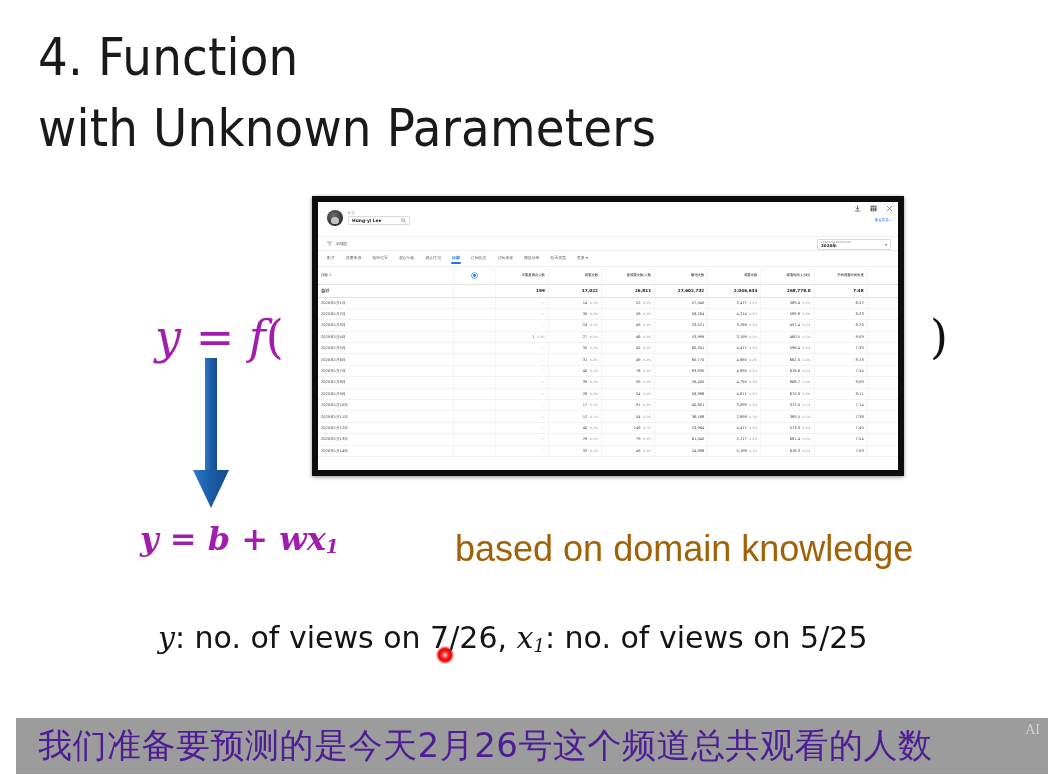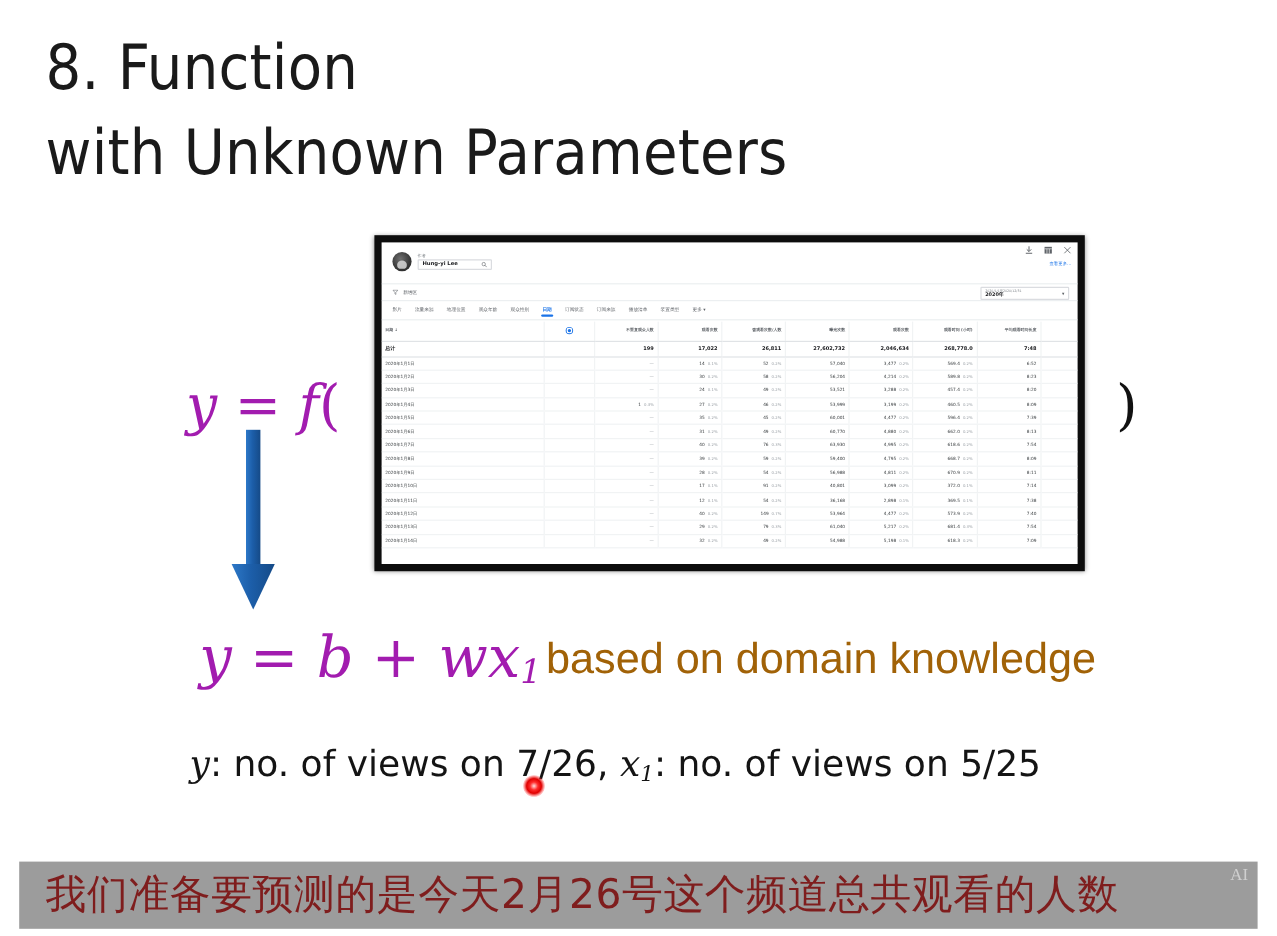--- a/index.html
+++ b/index.html
@@ -42,22 +42,23 @@
   #eq-top .paren-open { font-style:normal; }
   #paren-close {
     position:absolute;
     left:930px; top:310px;
     font-family:"DejaVu Serif","Liberation Serif", serif;
     font-size:46px;
     color:#111;
   }
   #eq-bottom {
     position:absolute;
-    left:166px; top:520px;
-    font-size:48px;
+    left:140px; top:520px;
+    font-size:32px;
+    font-weight:bold;
   }
   #eq-bottom sub {
     font-size:0.58em;
     vertical-align:-0.18em;
     font-style:italic;
   }
   .domain-note {
     position:absolute;
     left:455px; top:528px;
     font-size:36px;
@@ -268,37 +269,37 @@
   #subtitle-bar {
     position:absolute;
     left:16px; top:718px;
     width:1032px; height:56px;
     background:#9c9c9c;
     display:flex; align-items:center;
   }
   #subtitle-text {
     font-family:"DejaVu Sans","Liberation Sans", sans-serif;
     font-size:34px;
-    color:#7f1d1d;
+    color:#4c1d95;
     padding-left:22px;
     letter-spacing:0.5px;
     white-space:nowrap;
   }
   #ai-watermark {
     position:absolute;
     right:8px; top:4px;
     font-size:14px;
     color:#cfcfcf;
     font-family:Liberation Serif, serif;
   }
 </style>
 </head>
 <body>
 
-<div class="slide-title">8. Function
+<div class="slide-title">4. Function
 with Unknown Parameters</div>
 
 <div id="eq-top" class="math">
   <span>y</span>
   <span>=</span>
   <span>f</span><span class="paren-open">(</span>
 </div>
 <div id="paren-close">)</div>
 
 <svg id="down-arrow" viewBox="0 0 46 152" preserveAspectRatio="none">

